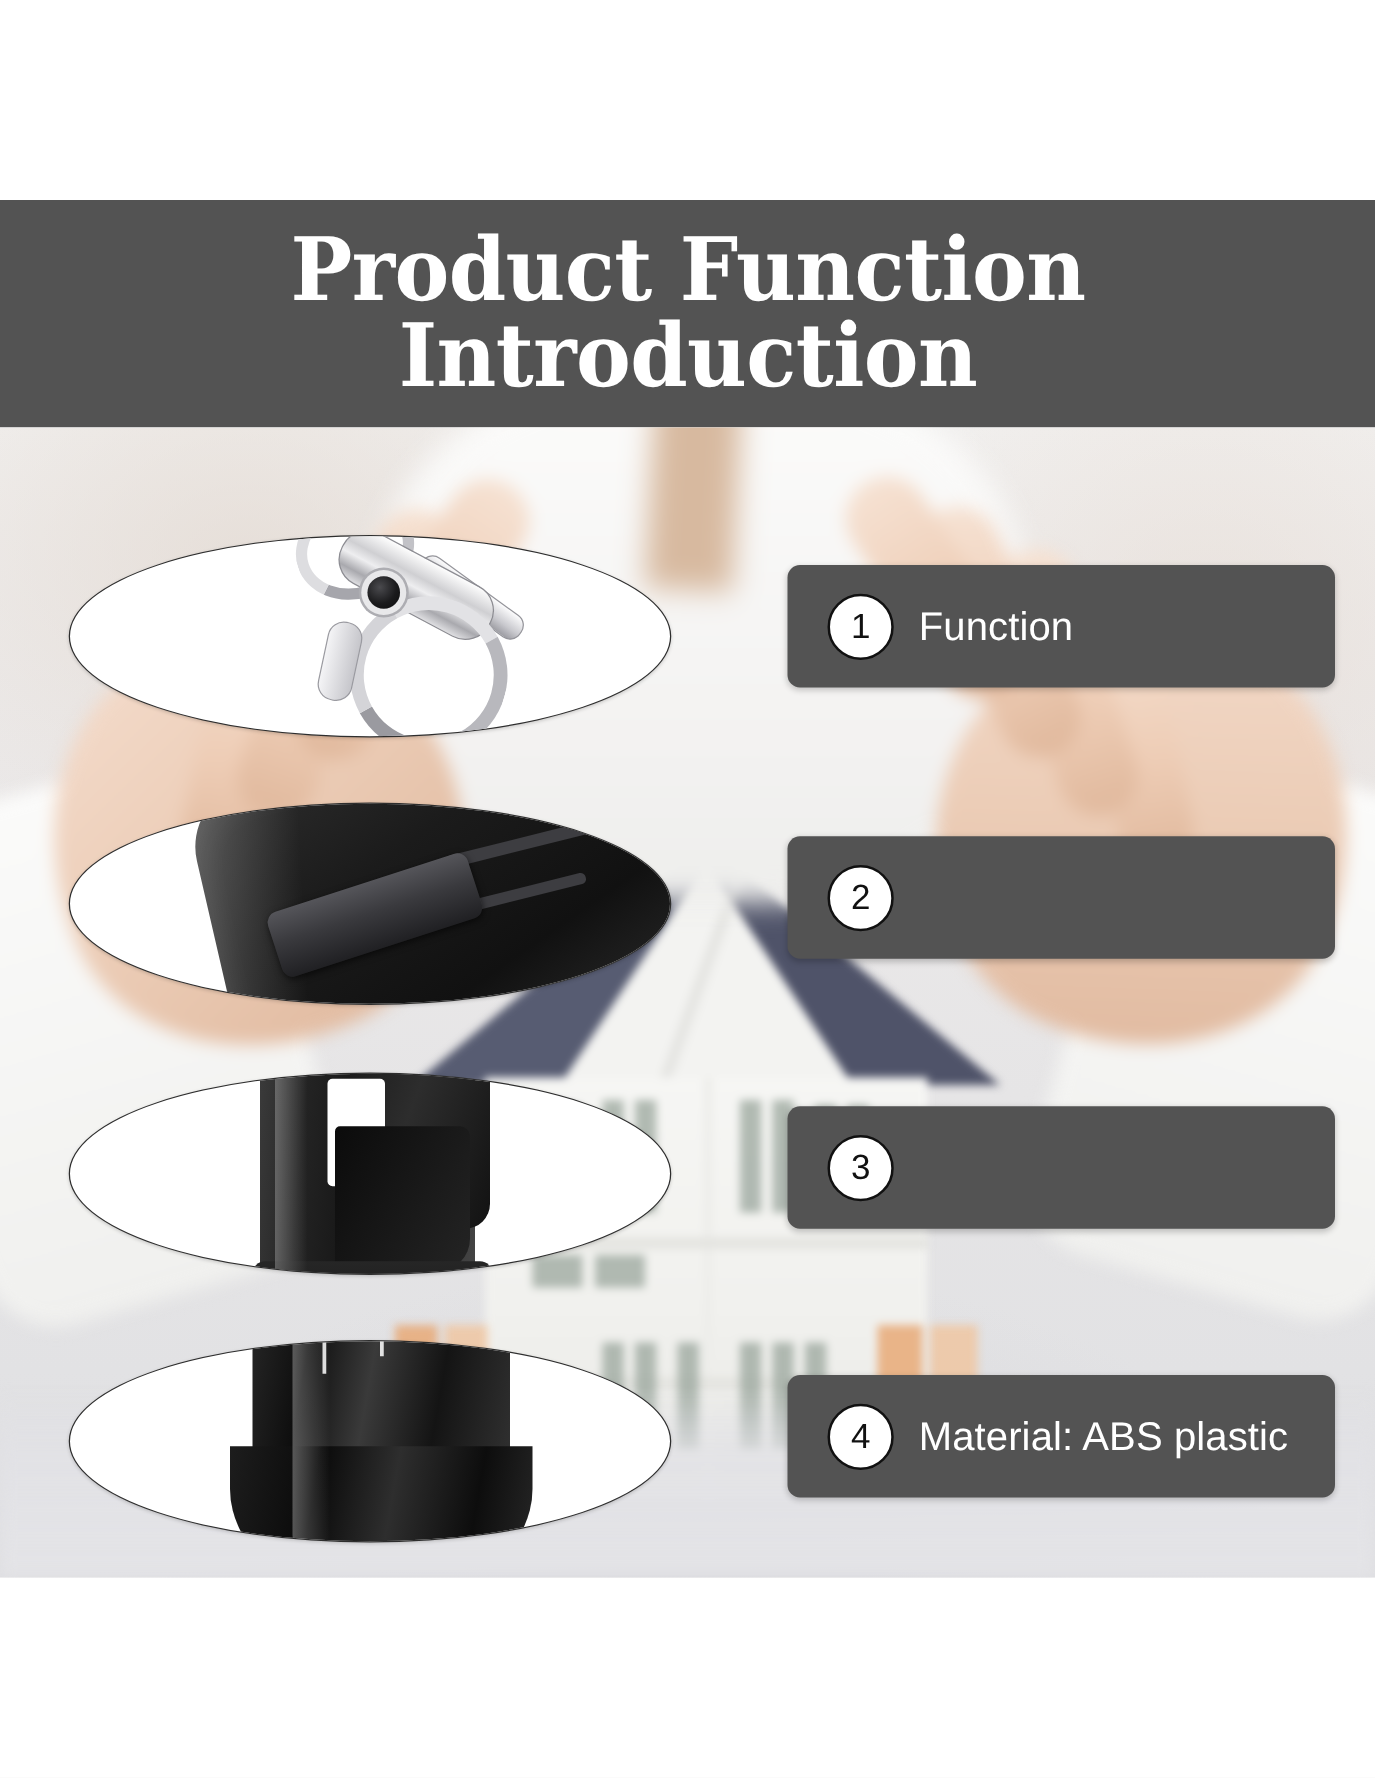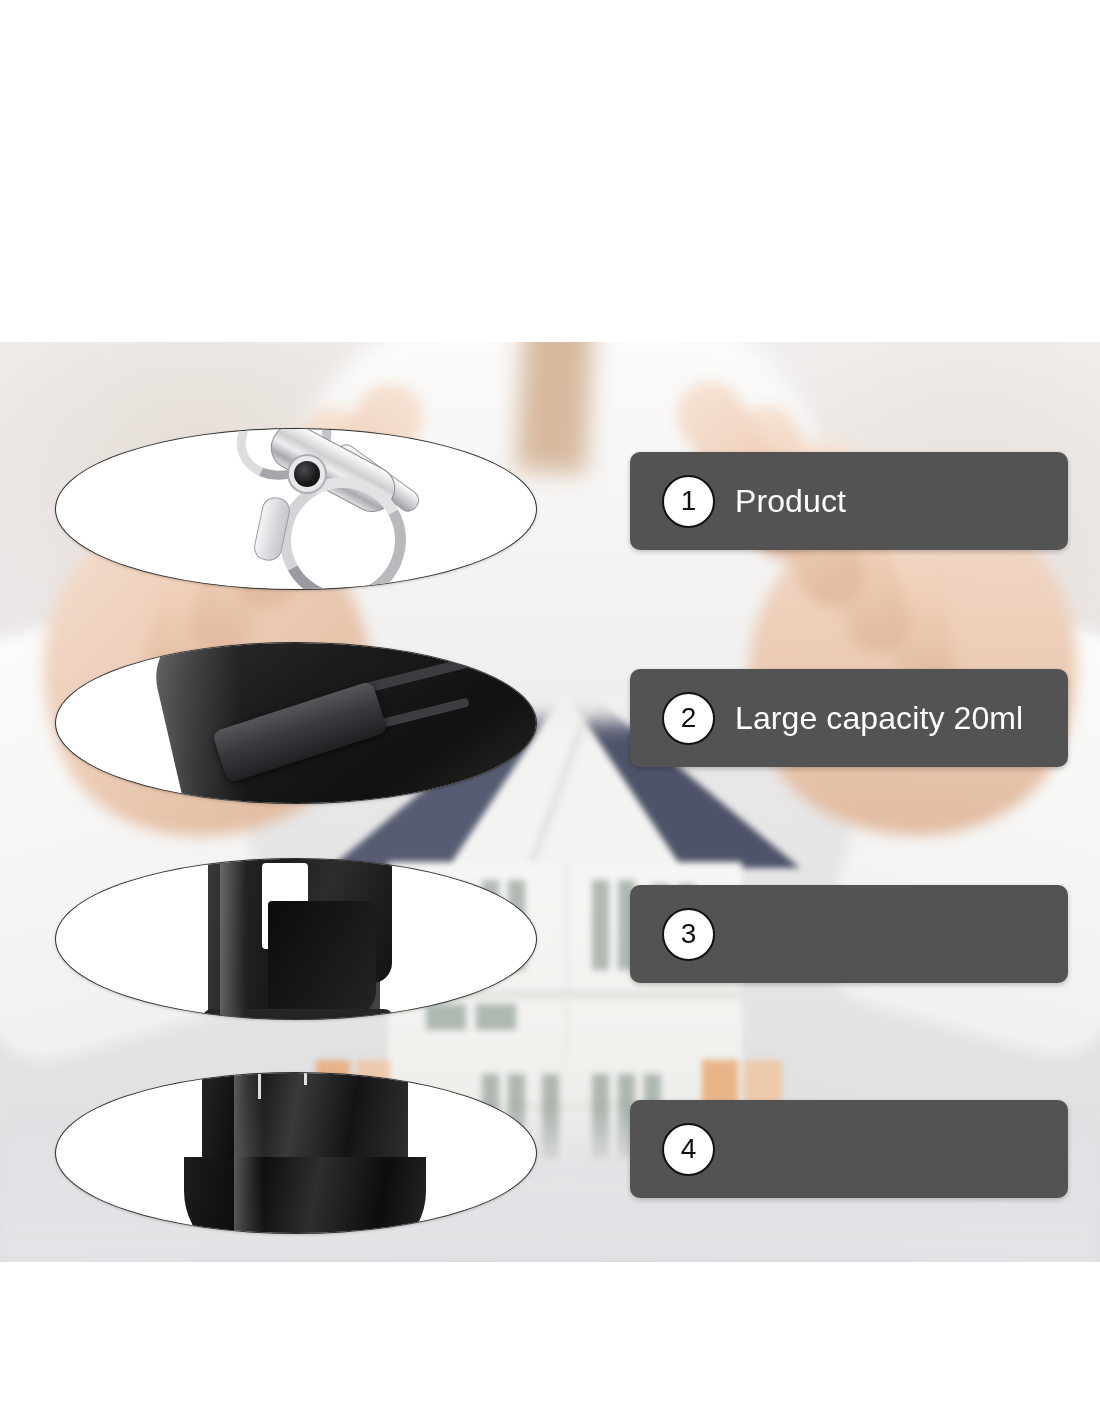--- a/index.html
+++ b/index.html
@@ -461,20 +461,24 @@
     font-weight: normal;
     letter-spacing: 0.1px;
     white-space: nowrap;
   }
 </style>
 </head>
 <body>
 
 <div class="page">
 
+  <div class="header-band">
+    <h1 class="header-title">Product Function
+Introduction</h1>
+  </div>
 
   <div class="photo-stage">
 
     <div class="bg-wall"></div>
 
     <div class="house">
       <div class="roof"></div>
       <div class="roof-shade"></div>
       <div class="gable"></div>
       <div class="gable-edge"></div>
@@ -568,30 +572,30 @@
         <div class="base4-bell"></div>
         <div class="base4-slit" style="left:202px"></div>
         <div class="base4-slit" style="left:248px;height:82px"></div>
         <div class="base4-hi"></div>
 
       </div>
     </div>
 
     <div class="label-bar" style="top:110px">
       <div class="num-circle">1</div>
-      <div class="label-text">Product</div>
+      <div class="label-text">Function</div>
     </div>
 
     <div class="label-bar" style="top:327px">
       <div class="num-circle">2</div>
-      <div class="label-text">Large capacity 20ml</div>
     </div>
 
     <div class="label-bar" style="top:543px">
       <div class="num-circle">3</div>
     </div>
 
     <div class="label-bar" style="top:758px">
       <div class="num-circle">4</div>
+      <div class="label-text">Material: ABS plastic</div>
     </div>
 
   </div>
 </div>
 
 </body></html>

